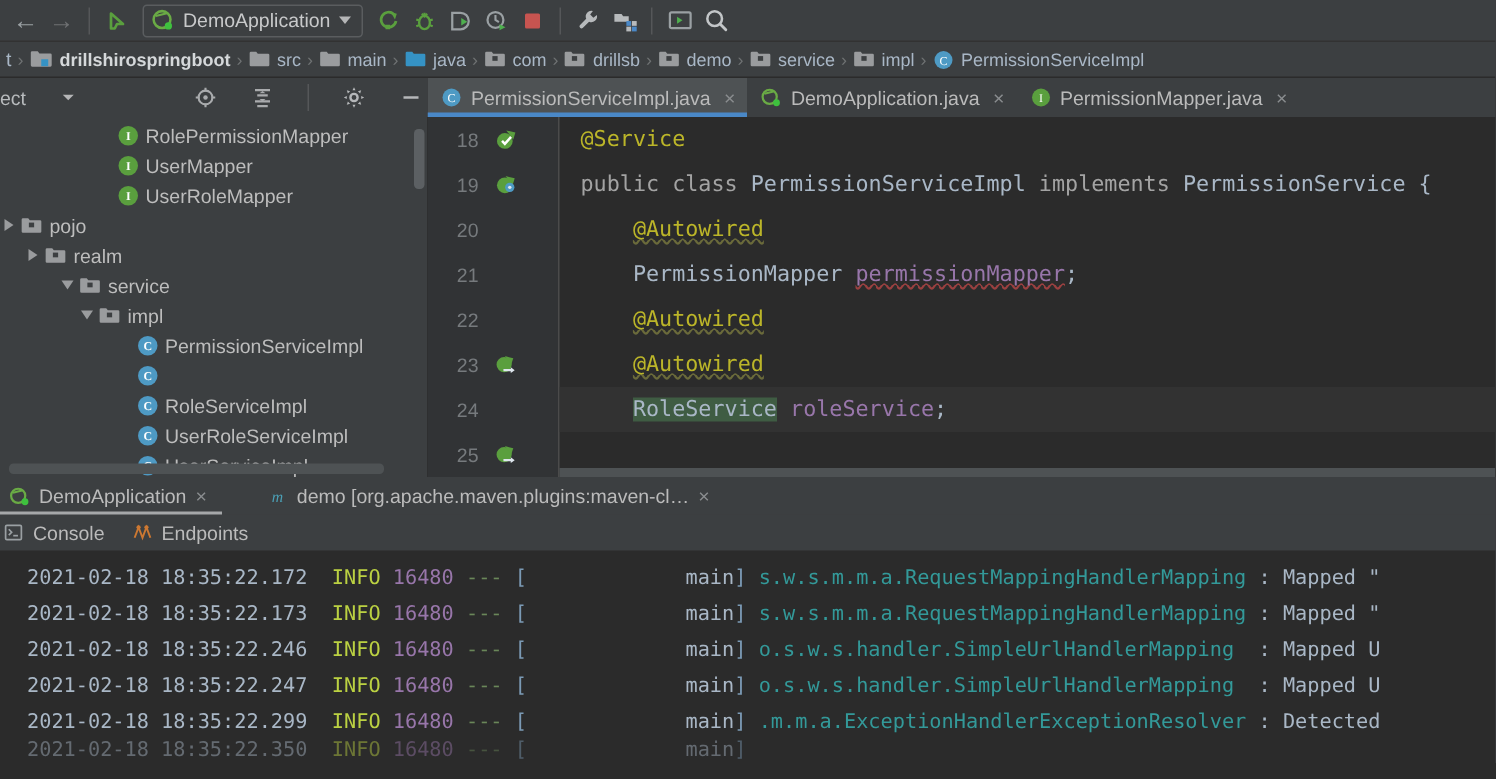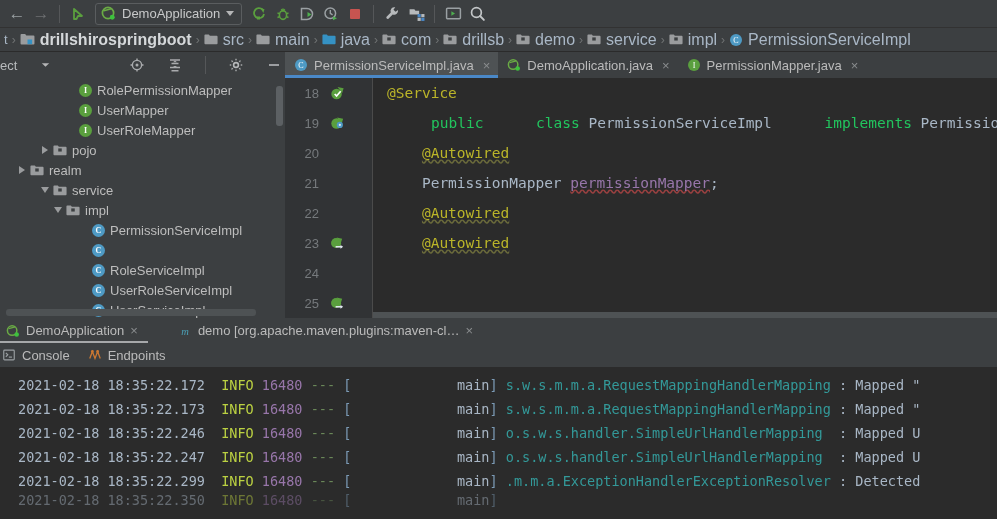--- a/index.html
+++ b/index.html
@@ -36,21 +36,21 @@
     border-top:5px solid #b5b6b7;
   }
 
   
   #breadcrumb{
     height:24px; background:#3c3f41; display:flex; align-items:center;
     padding:0 4px; gap:3px; overflow:hidden; border-bottom:1px solid #2b2b2b;
     white-space:nowrap;
   }
   .crumb{ display:flex; align-items:center; gap:5px; flex:0 0 auto; }
-  .crumb .ctext{ font-size:16px; color:#a9b7c6; }
+  .crumb .ctext{ font-size:12px; color:#a9b7c6; }
   .crumb.bold .ctext{ font-weight:bold; color:#d5d8da; }
   .crumb-sep{ color:#6f7273; font-size:12px; flex:0 0 auto; padding:0 1px;}
 
   
   #main{ position:absolute; left:0; top:52px; width:997px; height:266px; }
 
   
   #project-panel{
     position:absolute; left:0; top:0; width:285px; height:266px;
     background:#3c3f41; display:flex; flex-direction:column;
@@ -113,21 +113,21 @@
   .gline{ height:30px; display:flex; align-items:center; }
   .gnum{ width:34px; text-align:right; color:#767a7d; font-size:13px; }
   .gico{ width:28px; display:flex; align-items:center; justify-content:center; margin-left:4px;}
   #code{ flex:1 1 auto; position:relative; overflow:hidden; }
   .cline{
     height:30px; line-height:30px; white-space:pre; font-size:14.5px;
     font-family:"DejaVu Sans Mono", monospace; padding-left:14px;
   }
   .cline.cur{ background:#323232; }
   .t-ann{ color:#bbb529; }
-  .t-kw{ color:#22c55e;margin-left:44px; }
+  .t-kw{ color:#a3a3a3; }
   .t-type{ color:#a9b7c6; }
   .t-field{ color:#9876aa; }
   .t-plain{ color:#a9b7c6; }
   .t-sel{ background:#3f5c43; }
   .sq{ text-decoration:underline wavy #6a6a3a; text-decoration-skip-ink:none;}
   .sqr{ text-decoration:underline wavy #9a4040; text-decoration-skip-ink:none;}
   #code-bottom-scroll{
     position:absolute; left:88px; right:0; bottom:0; height:6px; background:#4e5254;
   }
 
@@ -402,21 +402,21 @@
         <div class="row" style="padding-left: 65px;">
           <span class="tw"></span>
           <span class="badge iface">I</span>
           <span>UserMapper</span>
         </div>
         <div class="row" style="padding-left: 65px;">
           <span class="tw"></span>
           <span class="badge iface">I</span>
           <span>UserRoleMapper</span>
         </div>
-        <div class="row" style="padding-left: 39px;">
+        <div class="row" style="">
           <span class="tw">
             <span class="tri-r"></span>
           </span>
           <span class="fold" style="display:inline-flex">
             <svg width="14" height="13" viewBox="0 0 16 14">
               <path d="M0.5 2.2 a1 1 0 0 1 1-1 h4 l1.2 1.6 h7.8 a1 1 0 0 1 1 1 v7.5 a1 1 0 0 1 -1 1 h-13 a1 1 0 0 1 -1 -1 Z" fill="#9a9c9e"></path>
               <rect x="6" y="4.6" width="4" height="3.6" fill="#3c3f41"></rect>
             </svg>
           </span>
           <span>pojo</span>
@@ -582,20 +582,21 @@
             </span>
           </div>
         </div>
       <div id="code">
           <div class="cline"><span class="t-ann">@Service</span></div>
           <div class="cline"><span class="t-kw">public </span><span class="t-kw">class </span><span class="t-type">PermissionServiceImpl </span><span class="t-kw">implements </span><span class="t-type">PermissionService </span><span class="t-plain">{</span></div>
           <div class="cline"><span class="t-plain">    </span><span class="t-ann sq">@Autowired</span></div>
           <div class="cline"><span class="t-plain">    </span><span class="t-type">PermissionMapper </span><span class="t-field sqr">permissionMapper</span><span class="t-plain">;</span></div>
           <div class="cline"><span class="t-plain">    </span><span class="t-ann sq">@Autowired</span></div>
           <div class="cline"><span class="t-plain">    </span><span class="t-ann sq">@Autowired</span></div>
+          <div class="cline cur"><span class="t-plain">    </span><span class="t-type t-sel">RoleService</span><span class="t-type"> </span><span class="t-field">roleService</span><span class="t-plain">;</span></div>
         </div>
       <div id="code-bottom-scroll"></div>
     </div>
   </div>
 </div>
 
 <div id="bottom">
   <div id="run-tabs">
       <div class="rtab active">
         <span style="display:flex">

